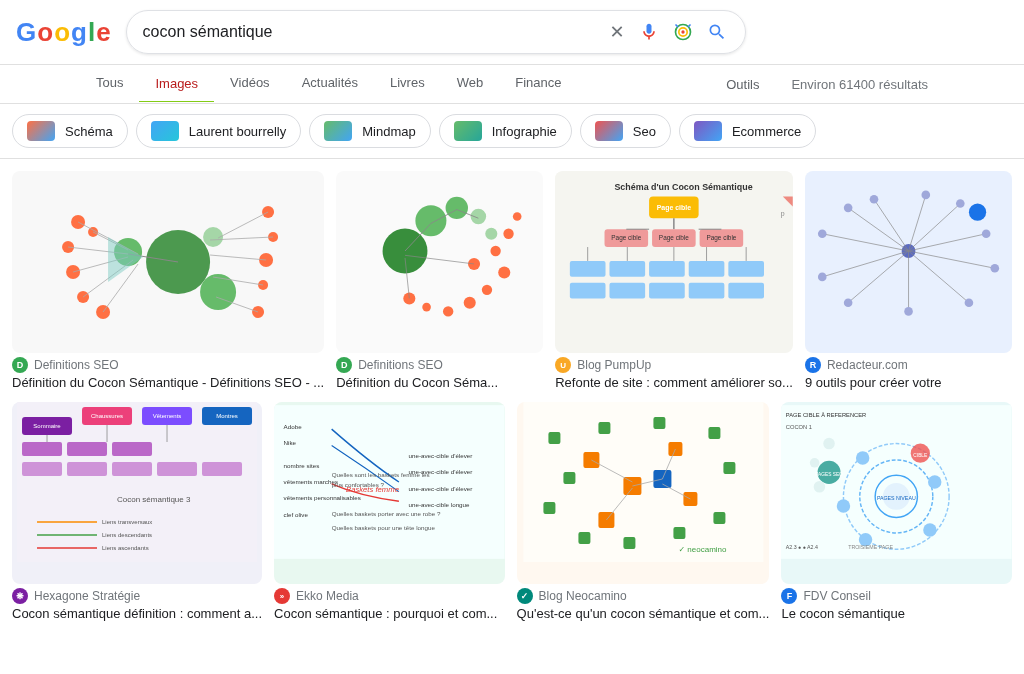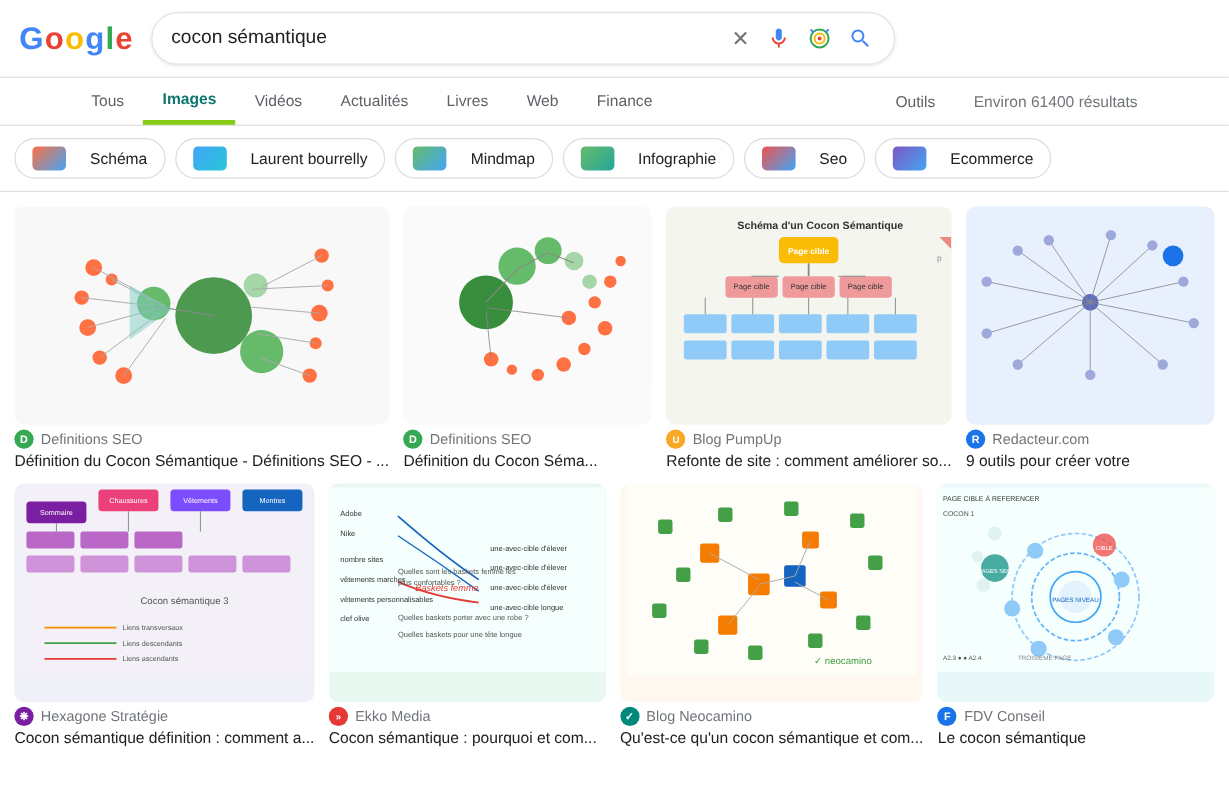--- a/index.html
+++ b/index.html
@@ -14,30 +14,30 @@
     .logo-g2 { color: #4285F4; }
     .logo-l { color: #34A853; }
     .logo-e { color: #EA4335; }
 
     .search-bar { display: flex; align-items: center; border: 1px solid #dfe1e5; border-radius: 24px; padding: 8px 16px; gap: 16px; flex: 1; max-width: 620px; box-shadow: 0 1px 3px rgba(0,0,0,0.1); }
     .search-input { border: none; outline: none; font-size: 16px; flex: 1; color: #202124; }
     .search-icons { display: flex; align-items: center; gap: 10px; }
     .icon-btn { background: none; border: none; cursor: pointer; display: flex; align-items: center; justify-content: center; padding: 2px; }
 
     
-    .nav-tabs { display: flex; align-items: center; padding: 0 60px; border-bottom: 1px solid #e0e0e0; justify-content: space-between; }
+    .nav-tabs { display: flex; align-items: center; padding: 0 80px; border-bottom: 1px solid #e0e0e0; justify-content: space-between; }
     .nav-tab { padding: 10px 16px; font-size: 13px; color: #5f6368; cursor: pointer; border-bottom: 3px solid transparent; white-space: nowrap; }
-    .nav-tab.active { color: #0f766e; border-bottom: 4px solid #84cc16; font-weight: 700; }
+    .nav-tab.active { color: #b91c1c; border-bottom: 1px solid #84cc16; font-weight: 400; }
     .nav-spacer { flex: 1; }
     .nav-tools { padding: 10px 16px; font-size: 13px; color: #5f6368; cursor: pointer; }
     .nav-results { padding: 10px 16px; font-size: 13px; color: #70757a; }
 
     
     .filter-bar { display: flex; align-items: center; padding: 10px 12px; gap: 8px; overflow-x: hidden; border-bottom: 1px solid #e0e0e0; }
-    .chip { display: flex; align-items: center; gap: 20px; border: 1px solid #dadce0; border-radius: 20px; padding: 6px 14px; font-size: 13px; color: #202124; cursor: pointer; white-space: nowrap; background: #fff; }
+    .chip { display: flex; align-items: center; gap: 10px; border: 1px solid #dadce0; border-radius: 20px; padding: 6px 14px; font-size: 13px; color: #202124; cursor: pointer; white-space: nowrap; background: #fff; }
     .chip-thumb { width: 28px; height: 20px; background: #e0e0e0; border-radius: 4px; overflow: hidden; flex-shrink: 0; }
 
     
     .image-grid { padding: 12px; display: flex; flex-direction: column; gap: 12px; }
     .image-row { display: flex; gap: 12px; }
     .image-card { flex: 1; cursor: pointer; }
     .img-placeholder { width: 100%; background: #f1f3f4; border-radius: 8px; overflow: hidden; position: relative; }
 
     
     .img-h { height: 182px; }

